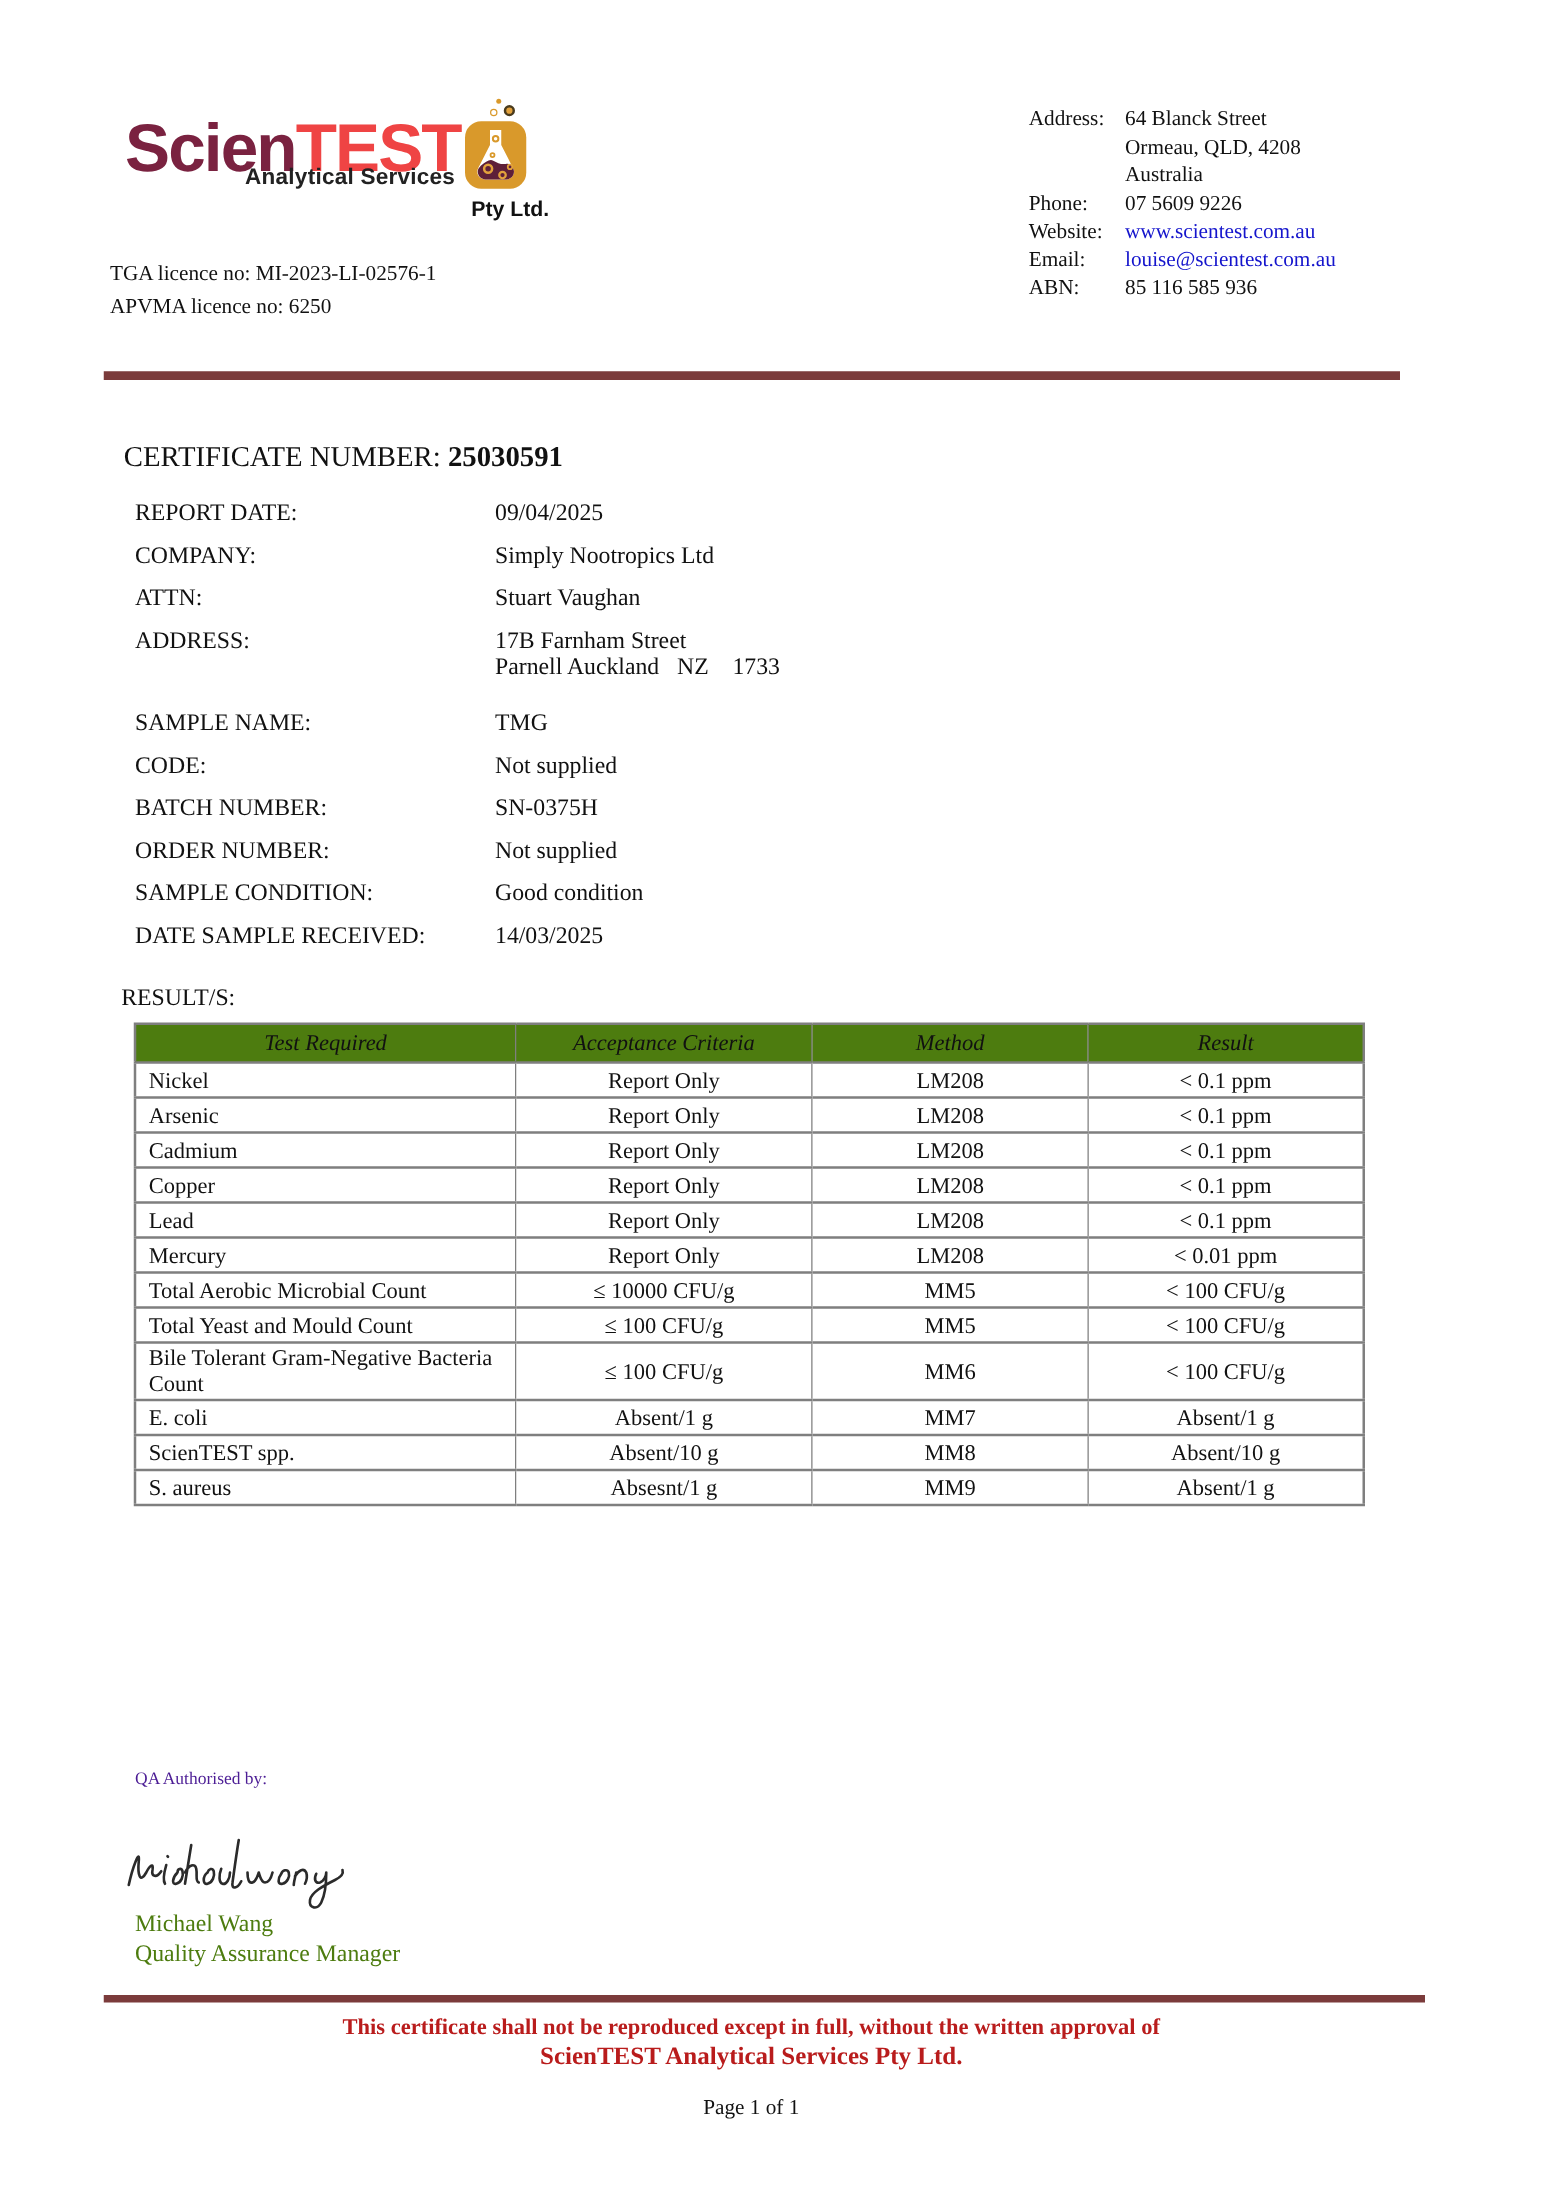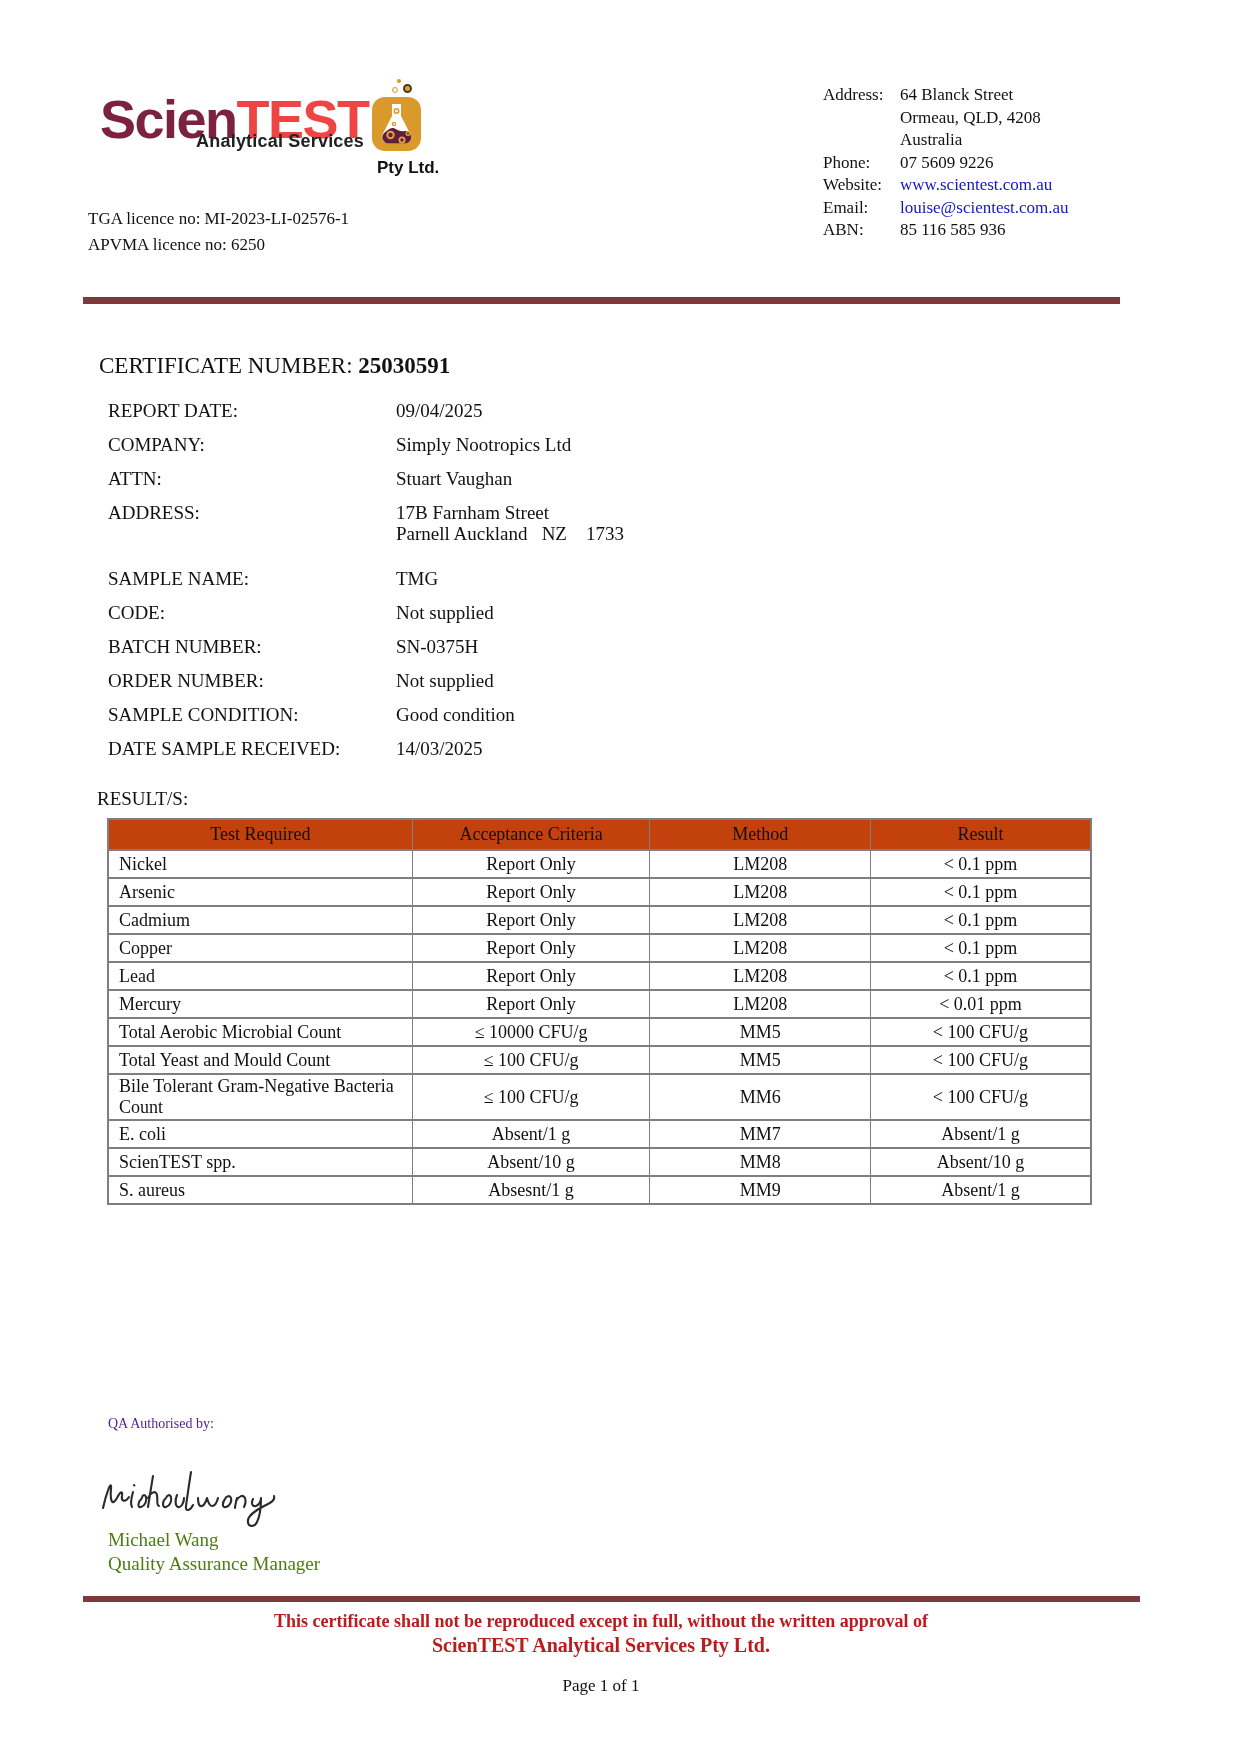--- a/index.html
+++ b/index.html
@@ -67,21 +67,21 @@
   .results-label{position:absolute;left:97px;top:788px;font-size:19px;color:#111;}
   table.results{
     position:absolute;left:107px;top:818px;width:985px;
     border-collapse:collapse;font-size:18px;color:#111;
     border:2px solid #7f7f7f;
   }
   table.results th,table.results td{
     border:1px solid #7f7f7f;border-top-width:2px;border-bottom-width:2px;
     padding:1px 6px;height:24px;text-align:center;font-weight:normal;line-height:21px;
   }
-  table.results th{background:#c2410c;height:27px;}
+  table.results th{background:#4d7c0f;height:27px;font-style:italic;}
   table.results td.c-test{text-align:left;padding-left:10px;}
   table.results col.w1{width:305px;} table.results col.w2{width:238px;}
   table.results col.w3{width:221px;} table.results col.w4{width:221px;}
   
   .qa-heading{position:absolute;left:108px;top:1416px;font-size:14px;color:#4c1d95;}
   .signature{position:absolute;left:98px;top:1458px;}
   .qa-person{position:absolute;left:108px;top:1528px;font-size:19px;line-height:24px;color:#4d7c0f;}
   
   .footer-disclaimer{position:absolute;left:0;top:1610px;width:1202px;text-align:center;color:#b91c1c;}
   .footer-disclaimer .l1{font-weight:bold;font-size:18px;line-height:22px;}

